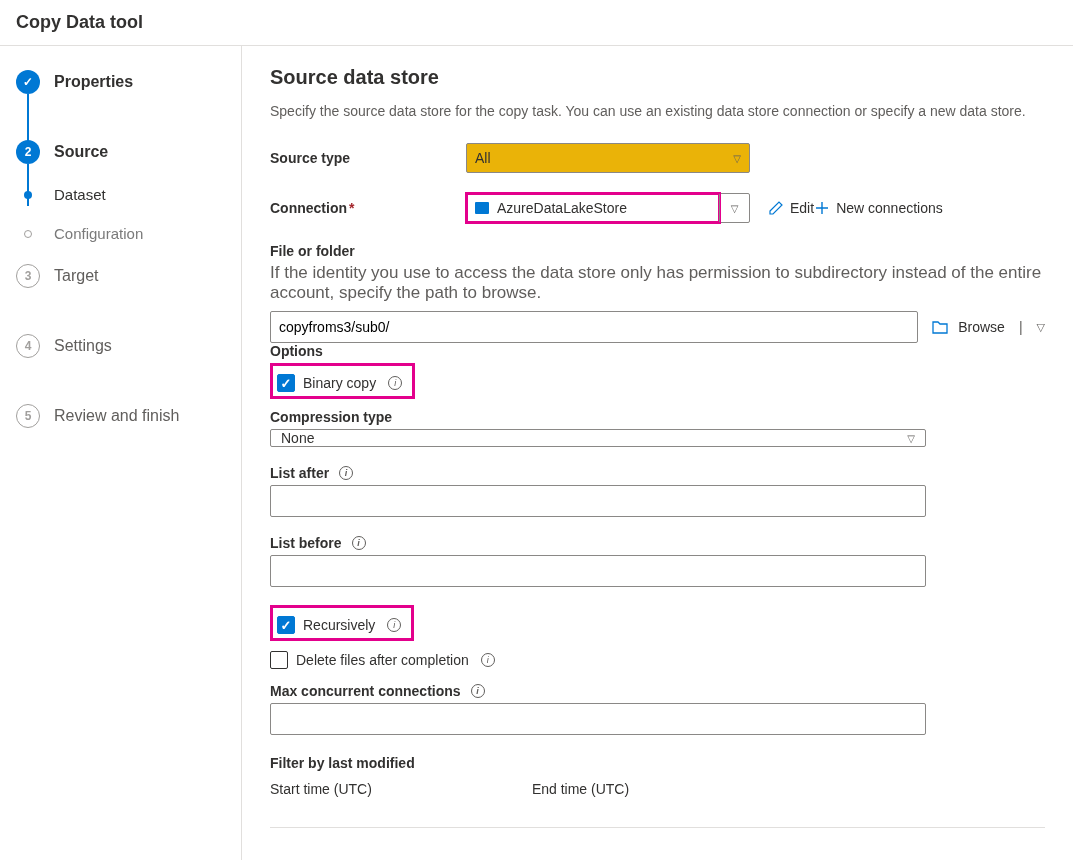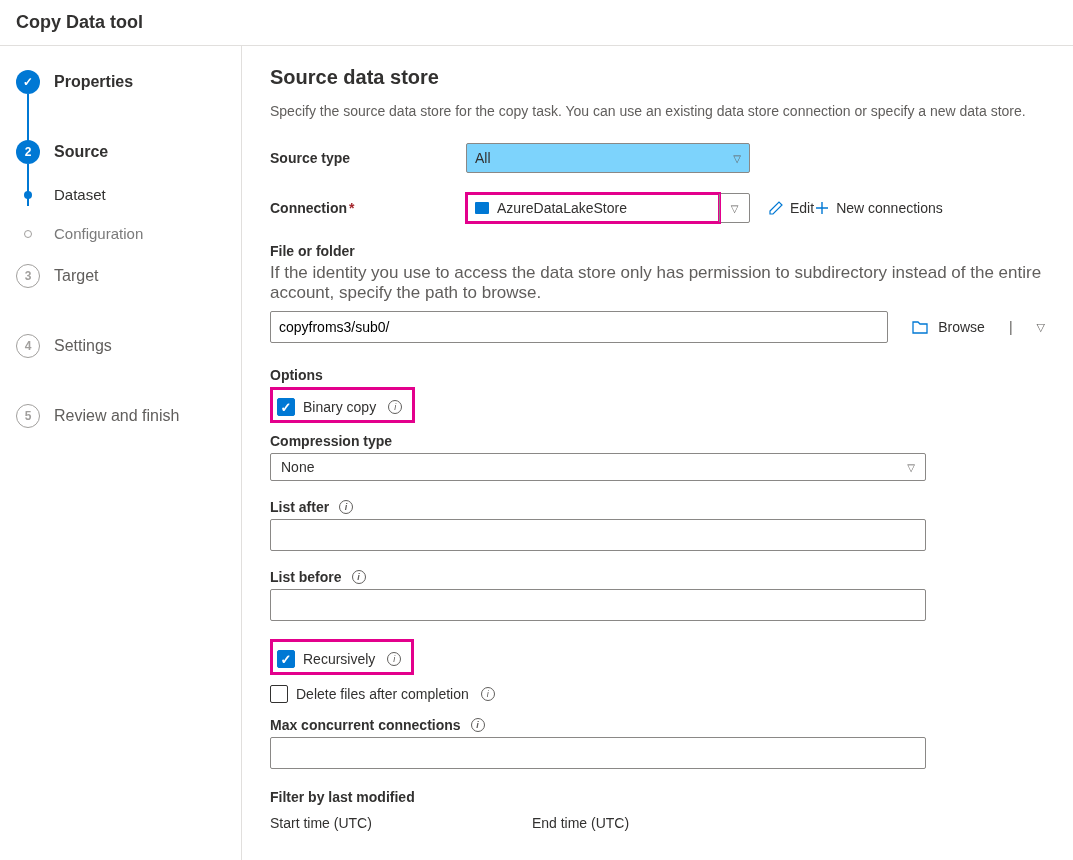--- a/index.html
+++ b/index.html
@@ -51,51 +51,51 @@
     max-width: 840px;
   }
   .main h2 { font-size: 20px; font-weight: 600; margin-bottom: 14px; }
   .subtext { color: #605e5c; font-size: 14px; margin-bottom: 24px; }
   .form-row { display: flex; align-items: center; margin-bottom: 20px; gap: 20px; }
   .form-row-label { width: 176px; font-weight: 600; font-size: 14px; color: #323130; }
   .required { color: #a4262c; margin-left: 2px; }
   .select-wrap, .input-wrap {
     border: 1px solid #8a8886; border-radius: 2px; height: 30px;
     display: flex; align-items: center; padding: 0 8px;
-    background: #7dd3fc; position: relative; flex: 1;
+    background: #eab308; position: relative; flex: 1;
   }
   .select-wrap { max-width: 284px; width: 284px; flex: none; justify-content: space-between; cursor: pointer; }
   .select-caret { font-size: 10px; color: #605e5c; }
   .conn-field { display: flex; align-items: center; gap: 0; }
   .conn-box {
     border: 1px solid #8a8886; height: 30px; width: 284px;
     display: flex; align-items: center; position: relative;
     border-radius: 2px;
   }
   .conn-value { flex: 1; display: flex; align-items: center; padding: 0 8px; gap: 8px; }
   .conn-icon { width: 14px; height: 12px; background: #0078d4; display: inline-block; border-radius: 1px; }
   .conn-caret { width: 30px; height: 28px; border-left: 1px solid #8a8886; display: flex; align-items: center; justify-content: center; font-size: 10px; color: #605e5c; }
   .hl-red { outline: 3px solid #e3008c; outline-offset: -1px; }
   .inline-actions { display: flex; margin-left: 18px; align-items: center; }
   .link-btn { display: flex; align-items: center; gap: 6px; color: #323130; cursor: pointer; font-size: 14px; }
   .link-btn svg { stroke: #0078d4; }
   .section-label { font-weight: 600; font-size: 14px; margin-bottom: 4px; display: flex; align-items: center; gap: 6px; }
   .helper-text { color: #605e5c; font-size: 17px; margin-bottom: 8px; }
-  .row-with-browse { display: flex; align-items: center; gap: 24px; margin-bottom: 24px; }
+  .row-with-browse { display: flex; align-items: center; gap: 14px; }
   .text-input { flex: 1; height: 32px; border: 1px solid #8a8886; border-radius: 2px; padding: 0 8px; font-family: inherit; font-size: 14px; }
   .text-input.narrow { max-width: 656px; }
   .browse-group { display: flex; align-items: center; gap: 10px; cursor: pointer; }
   .browse-icon { width: 16px; height: 14px; }
   .checkbox-row { display: flex; align-items: center; gap: 8px; margin-bottom: 14px; cursor: pointer; }
   .checkbox { width: 18px; height: 18px; border: 1px solid #323130; border-radius: 2px; display: inline-flex; align-items: center; justify-content: center; flex-shrink: 0; }
   .checkbox.checked { background: #0078d4; border-color: #0078d4; }
   .checkbox.checked::after { content: "✓"; color: #fff; font-size: 13px; font-weight: bold; }
   .hl-box { border: 3px solid #e3008c; padding: 8px 10px 4px 4px; display: inline-flex; align-items: center; margin-bottom: 10px; }
   .info-icon { width: 14px; height: 14px; border: 1px solid #605e5c; border-radius: 50%; display: inline-flex; align-items: center; justify-content: center; font-size: 9px; color: #605e5c; margin-left: 4px; font-style: italic; }
-  .full-select { width: 656px; height: 28px; border: 1px solid #8a8886; border-radius: 2px; display: flex; align-items: center; justify-content: space-between; padding: 0 10px; cursor: pointer; }
+  .full-select { width: 656px; height: 18px; border: 1px solid #8a8886; border-radius: 2px; display: flex; align-items: center; justify-content: space-between; padding: 0 10px; cursor: pointer; }
   .field-stack { margin-bottom: 18px; }
   .field-stack input { width: 656px; }
   .two-col-labels { display: flex; gap: 160px; margin-top: 10px; font-size: 14px; }
   .footer { border-top: 1px solid #e1dfdd; margin-top: 30px; padding-top: 18px; display: flex; gap: 28px; align-items: center; }
 </style>
 </head>
 <body>
 
 <div class="header">
   <h1>Copy Data tool</h1>

